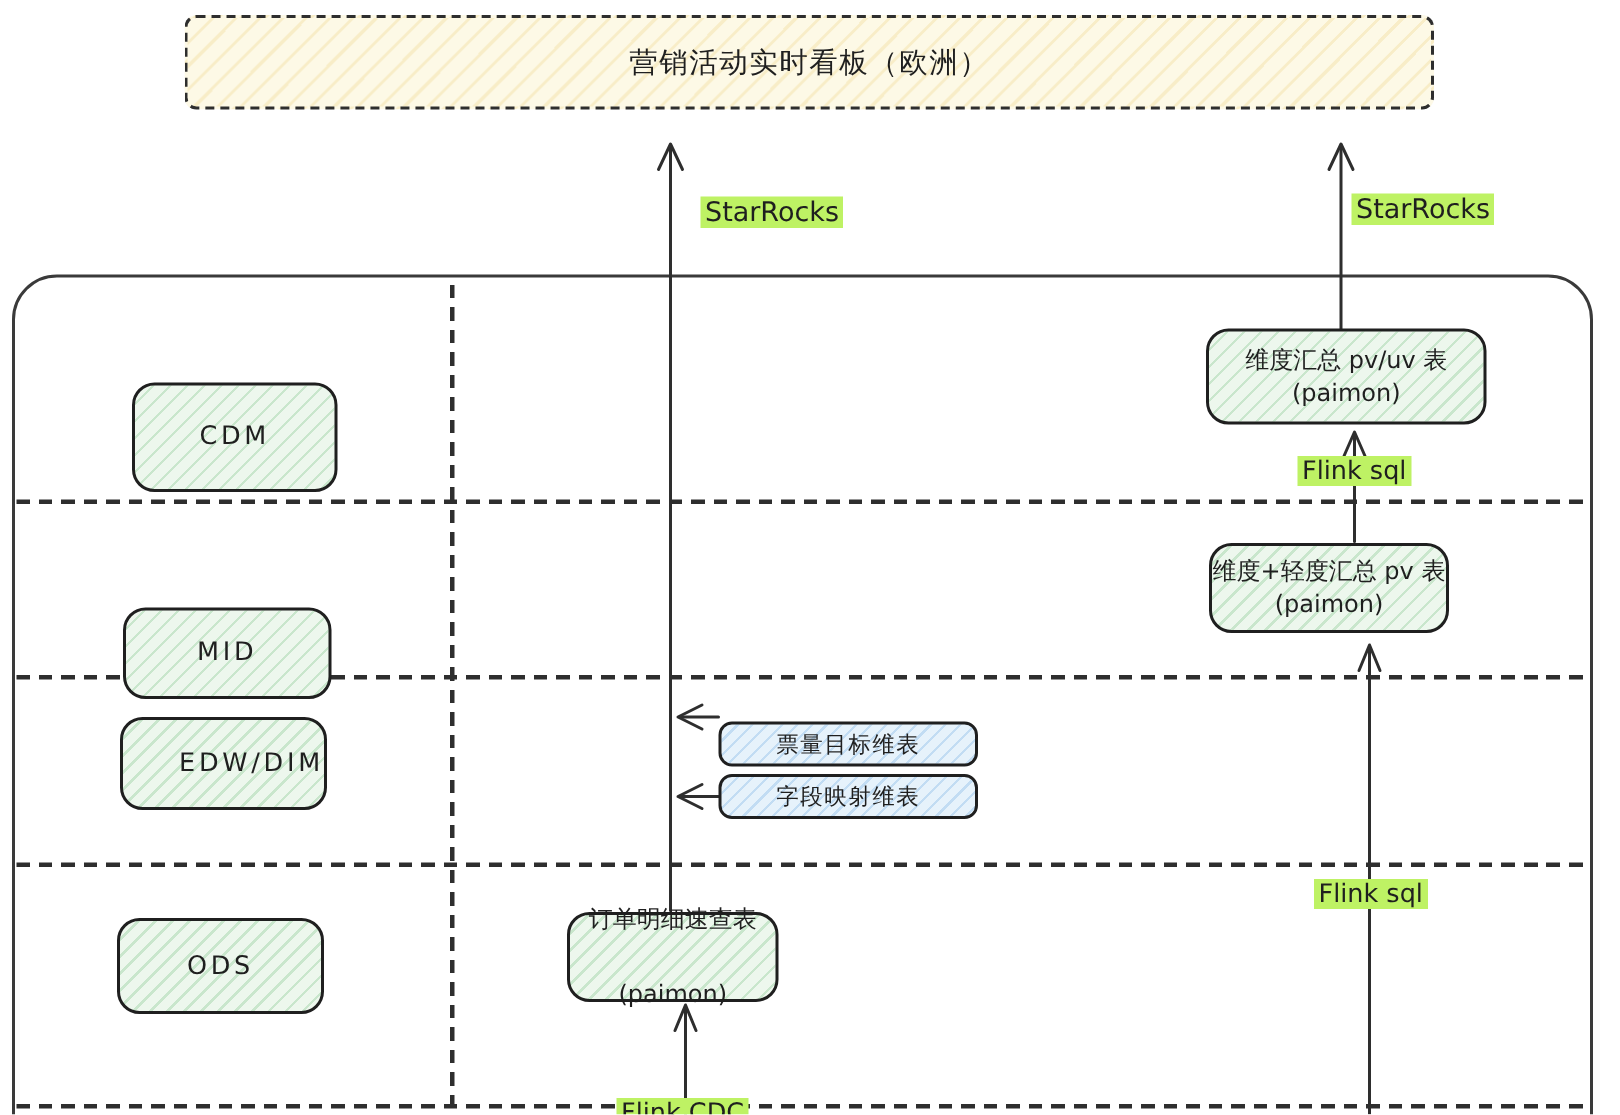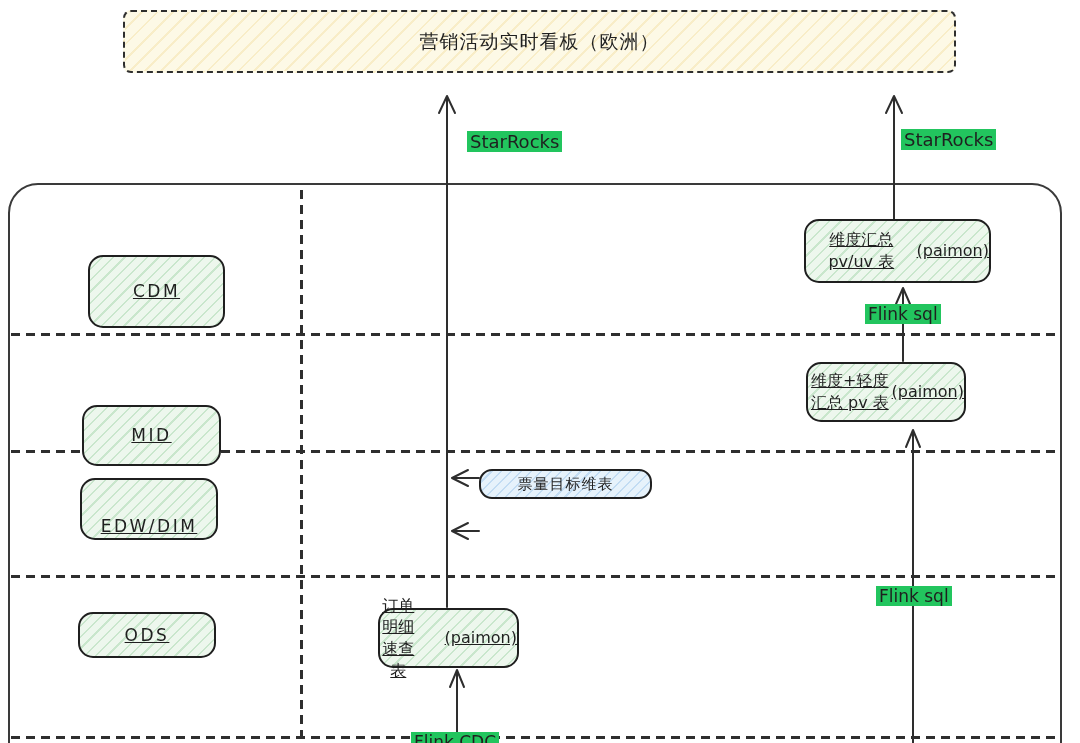--- a/index.html
+++ b/index.html
@@ -30,40 +30,40 @@
   .v-div{
     position:absolute;left:300px;top:190px;width:2.5px;height:553px;
     background:repeating-linear-gradient(180deg,#2e2e2e 0 9px,transparent 9px 15px);
   }
   
   .green-box{
     position:absolute;box-sizing:border-box;
     border:2.5px solid #1f1f1f;border-radius:15px;
     background-color:#edf7ed;
     background-image:repeating-linear-gradient(135deg,rgba(125,195,135,0.32) 0 1.6px,transparent 1.6px 8px);
-    display:flex;align-items:center;justify-content:center;
-    text-align:center;line-height:1.35;text-decoration:underline;
+    display:flex;flex-direction:column;align-items:center;justify-content:center;
+    text-align:center;line-height:1.35;
   }
   .layer-chip{font-size:17px;letter-spacing:2.5px;}
   .node-green{font-size:16px;}
   
   .blue-box{
     position:absolute;box-sizing:border-box;left:479px;width:173px;height:30px;
     border:2px solid #1f1f1f;border-radius:9px;
     background-color:#e6f2fb;
     background-image:repeating-linear-gradient(135deg,rgba(110,170,225,0.3) 0 1.5px,transparent 1.5px 7px);
     display:flex;align-items:center;justify-content:center;
     font-size:15px;letter-spacing:1px;
   }
   
   .arrows{position:absolute;left:0;top:0;width:1080px;height:743px;pointer-events:none;}
   .arrows path,.arrows polyline{stroke:#2e2e2e;stroke-width:2;fill:none;stroke-linecap:round;stroke-linejoin:round;}
   
   .edge-label{
-    position:absolute;font-size:18px;background:#22c55e;padding:0 3px;white-space:nowrap;
+    position:absolute;font-size:18px;background:#bef264;padding:0 3px;white-space:nowrap;
   }
 </style>
 </head>
 <body>
 
 <div class="canvas">
 
   <div class="dashboard">
     <span>营销活动实时看板（欧洲）</span>
   </div>
@@ -101,39 +101,42 @@
 
   <div class="green-box layer-chip" style="left:88px;top:255px;width:137px;height:73px;">
     <span>CDM</span>
   </div>
   <div class="green-box layer-chip" style="left:82px;top:365px;width:139px;height:61px;margin-top:40px;">
     <span>MID</span>
   </div>
   <div class="green-box layer-chip" style="left:80px;top:478px;width:138px;height:62px;align-items:flex-end;">
     <span>EDW/DIM</span>
   </div>
-  <div class="green-box layer-chip" style="left:78px;top:612px;width:138px;height:46px;">
+  <div class="green-box layer-chip" style="left:78px;top:612px;width:138px;height:64px;">
     <span>ODS</span>
   </div>
 
   <div class="green-box node-green" style="left:804px;top:219px;width:187px;height:64px;">
     <span>维度汇总 pv/uv 表</span>
     <span>(paimon)</span>
   </div>
   <div class="green-box node-green" style="left:806px;top:362px;width:160px;height:60px;">
     <span>维度+轻度汇总 pv 表</span>
     <span>(paimon)</span>
   </div>
   <div class="green-box node-green" style="left:378px;top:608px;width:141px;height:60px;gap:28px;">
     <span>订单明细速查表</span>
     <span>(paimon)</span>
   </div>
 
-  <div class="blue-box" style="top:469px;border-radius:13px;">
+  <div class="blue-box" style="top:481px;">
     <span>票量目标维表</span>
+  </div>
+  <div class="blue-box" style="top:516px;">
+    <span>字段映射维表</span>
   </div>
 
   <div class="edge-label" style="left:467px;top:131px;">StarRocks</div>
   <div class="edge-label" style="left:901px;top:129px;">StarRocks</div>
   <div class="edge-label" style="left:865px;top:304px;font-size:17px;">Flink sql</div>
   <div class="edge-label" style="left:876px;top:586px;font-size:17px;">Flink sql</div>
   <div class="edge-label" style="left:411px;top:732px;font-size:17px;">Flink CDC</div>
 
 </div>
 

